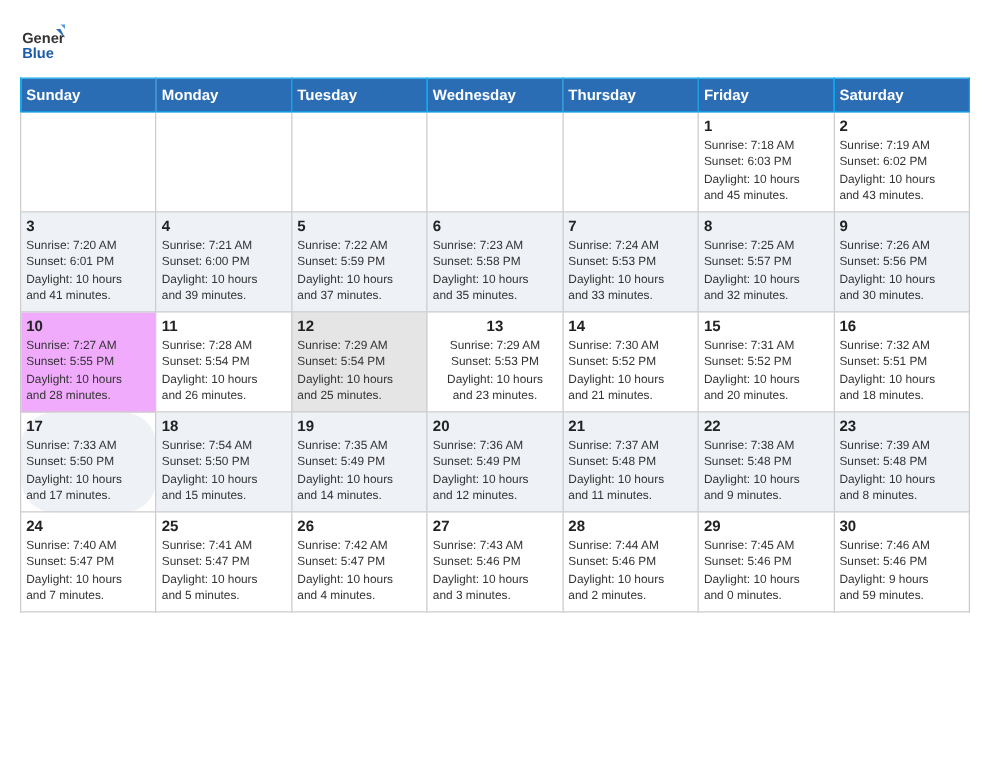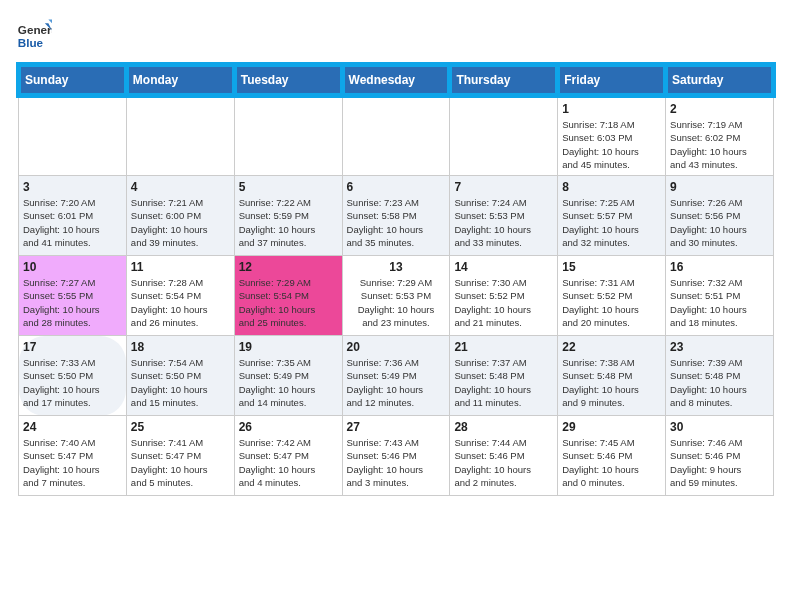--- a/index.html
+++ b/index.html
@@ -36,21 +36,21 @@
       border-collapse: collapse;
       table-layout: fixed;
     }
     .calendar th {
       background: #2a6db5;
       color: white;
       padding: 6px 4px;
       font-size: 12px;
       font-weight: bold;
       text-align: left;
-      border: 5px solid #0ea5e9;
+      border: 1px solid #0ea5e9;
     }
     .calendar td {
       vertical-align: top;
       border: 1px solid #ccc;
       padding: 4px;
       font-size: 10px;
       height: 80px;
       background: #fff;
     }
     .calendar tr:nth-child(even) td {
@@ -183,21 +183,21 @@
 Daylight: 10 hours
 and 28 minutes.</div>
         </td>
         <td style="background: rgb(255, 255, 255);">
           <div class="day-num">11</div>
           <div class="day-info" style="white-space: pre-line;">Sunrise: 7:28 AM
 Sunset: 5:54 PM
 Daylight: 10 hours
 and 26 minutes.</div>
         </td>
-        <td style="background: #ec4899;">
+        <td style="background: #e5e5e5;">
           <div class="day-num">12</div>
           <div class="day-info" style="white-space: pre-line;">Sunrise: 7:29 AM
 Sunset: 5:54 PM
 Daylight: 10 hours
 and 25 minutes.</div>
         </td>
         <td style="background: rgb(255, 255, 255); text-align: center;">
           <div class="day-num">13</div>
           <div class="day-info" style="white-space: pre-line;">Sunrise: 7:29 AM
 Sunset: 5:53 PM

